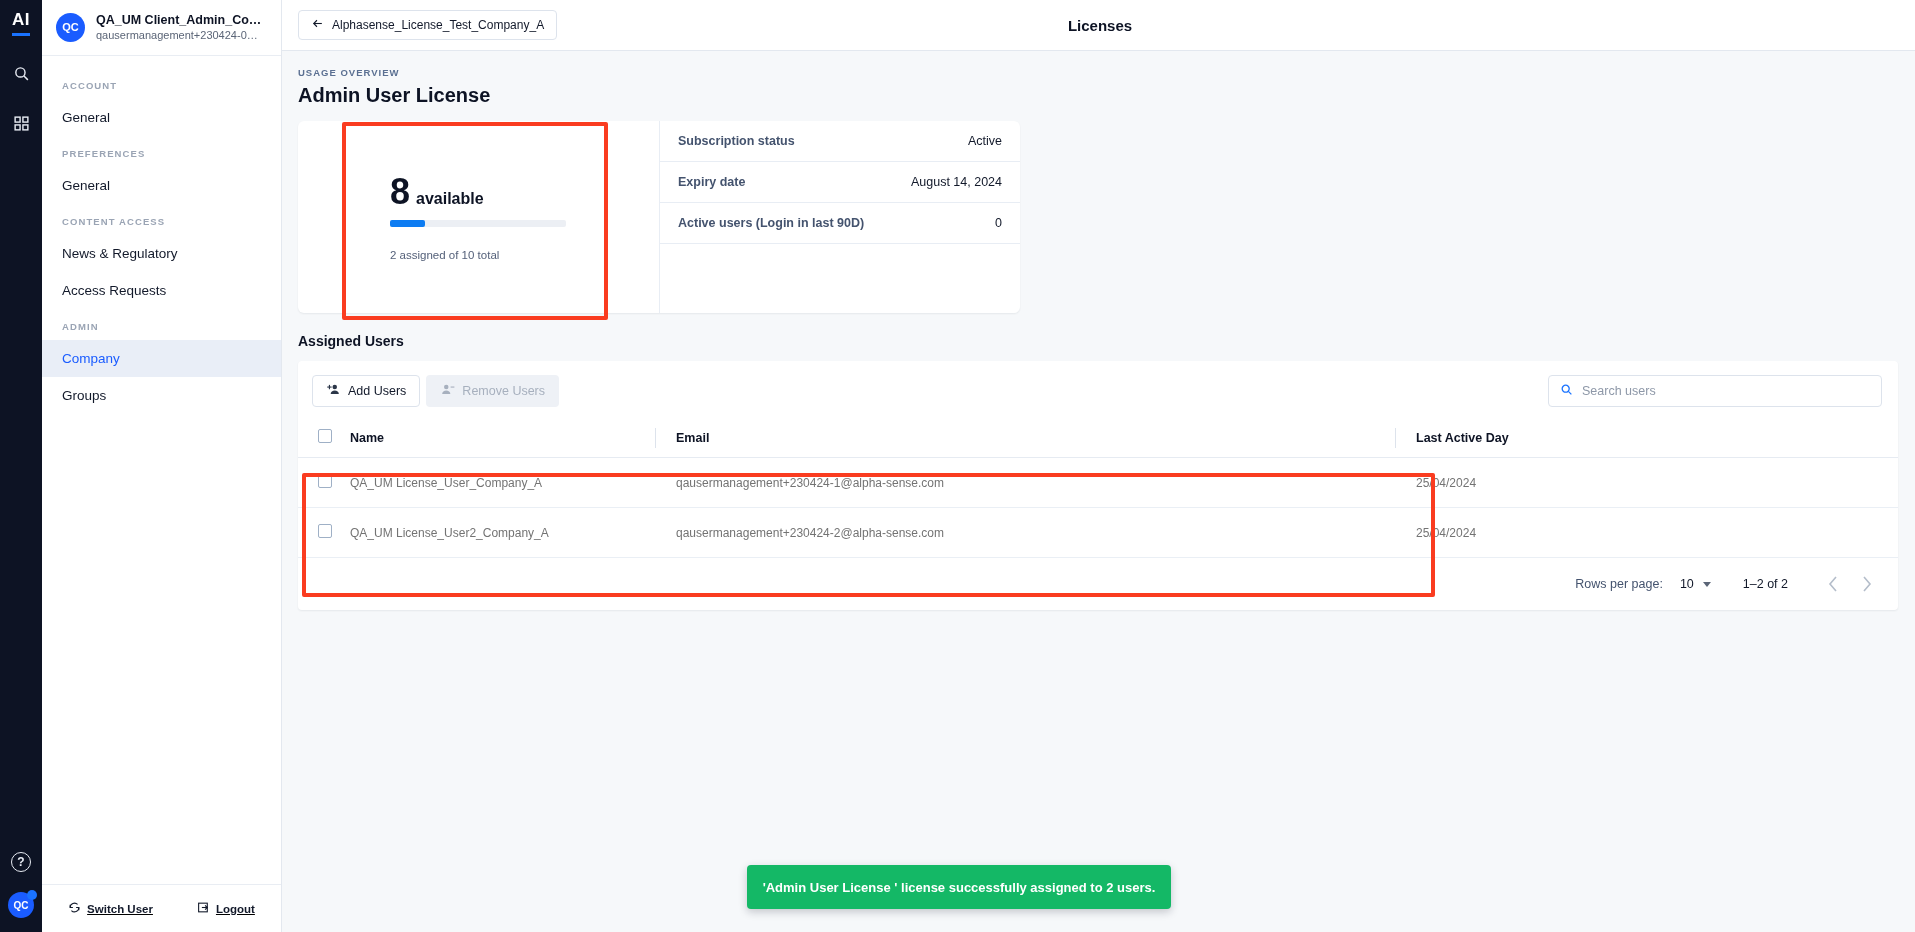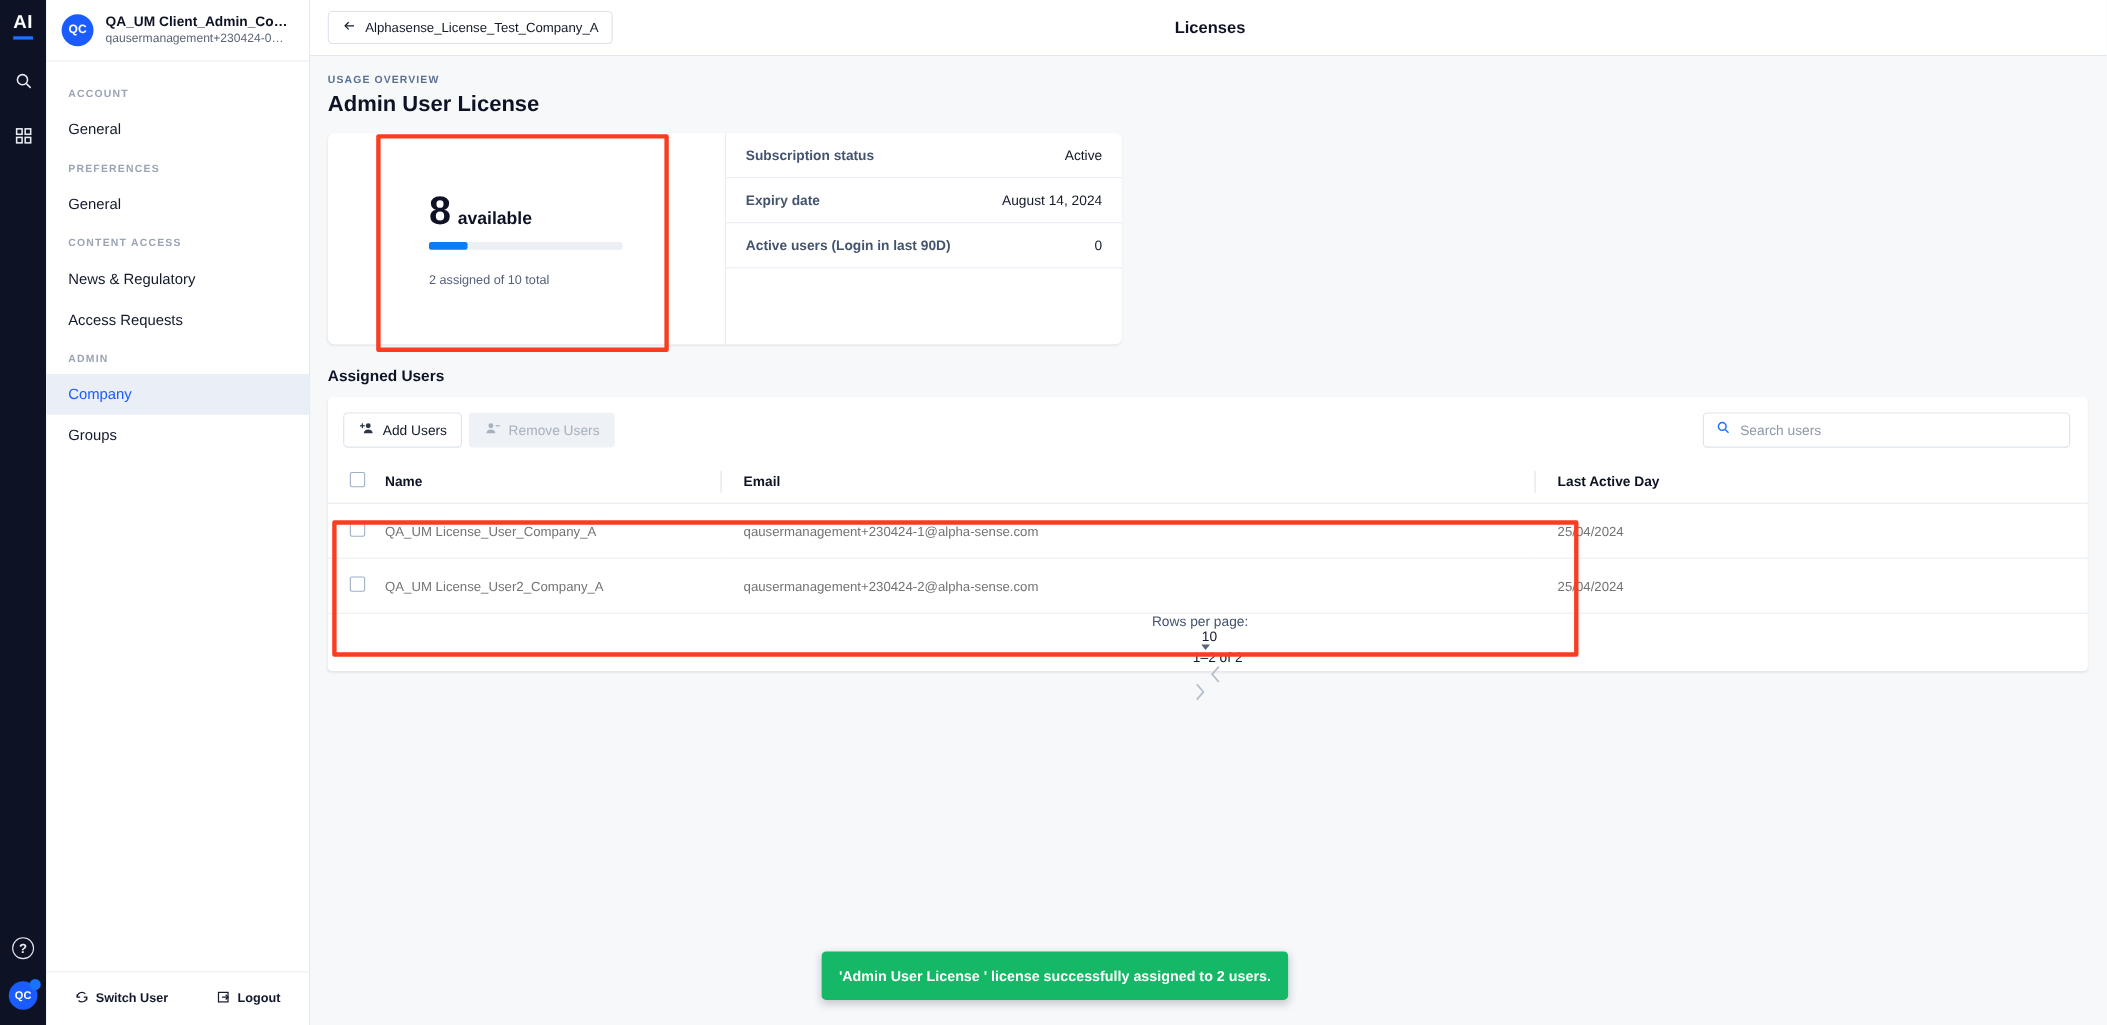--- a/index.html
+++ b/index.html
@@ -74,21 +74,21 @@
     font-size: 9.5px; font-weight: 700; letter-spacing: 1.1px;
     color: #9aa4b4; padding: 12px 0 8px 20px; text-transform: uppercase;
   }
   .sb-item {
     font-size: 13.5px; color: #12192a; padding: 9px 20px; cursor: pointer;
     line-height: 19px;
   }
   .sb-item.active { color: #1a5cff; background: #e9eef7; font-weight: 400; }
   .sb-foot {
     border-top: 1px solid #e9edf3; padding: 16px 14px;
-    display: flex; justify-content: center; gap: 44px;
+    display: flex; justify-content: center; gap: 44px; text-decoration: underline;
   }
   .sb-foot-btn {
     display: flex; align-items: center; gap: 6px;
     font-size: 11.5px; font-weight: 700; color: #12192a; cursor: pointer;
   }
 
   
   .main { flex: 1 1 auto; height: 932px; position: relative; background: #f6f8fa; }
   .topbar {
     height: 51px; background: #fff; border-bottom: 1px solid #e3e8ef;
@@ -177,22 +177,22 @@
   .c-date  { padding-left: 21px !important; }
   .divider-cell::before {
     content: ""; position: absolute; left: 0; top: 9px; bottom: 9px;
     width: 1px; background: #dde3ec;
   }
   .cbox {
     width: 14px; height: 14px; border: 1.4px solid #9fb0c6; border-radius: 2px;
     background: #fff; display: inline-block;
   }
   .pagination {
-    display: flex; align-items: center; justify-content: space-between; gap: 0;
-    height: 52px; padding-right: 14px; font-size: 12.5px; color: #3c485e; flex-direction: column;
+    display: flex; align-items: center; justify-content: flex-end; gap: 0;
+    height: 52px; padding-right: 14px; font-size: 12.5px; color: #3c485e;
   }
   .rpp-label { color: #44536e; }
   .rpp-value { margin-left: 17px; font-weight: 400; color: #12192a; }
   .caret {
     display: inline-block; margin-left: 9px;
     border-left: 4px solid transparent; border-right: 4px solid transparent;
     border-top: 5px solid #5b6577; vertical-align: middle;
   }
   .range { margin-left: 32px; color: #12192a; }
   .pg-arrow {

